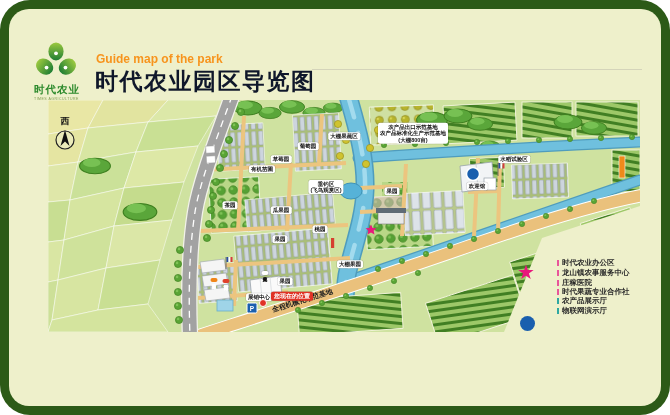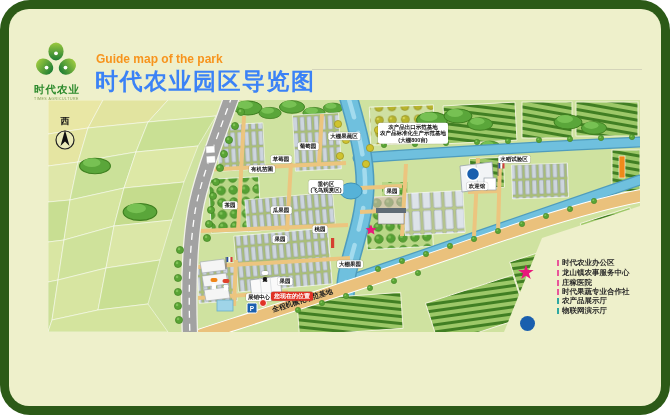--- a/index.html
+++ b/index.html
@@ -5,21 +5,21 @@
   html,body{margin:0;padding:0;}
   body{width:670px;height:415px;position:relative;background:#ffffff;
        font-family:"Liberation Sans","DejaVu Sans",sans-serif;overflow:hidden;}
   .frame{position:absolute;inset:0;background:#2c5a17;border-radius:30px;}
   .card{position:absolute;left:9px;top:9px;right:9px;bottom:9px;background:#eef0cb;border-radius:20px;}
   
   .logo{position:absolute;left:34px;top:42px;width:56px;text-align:left;}
   .logo-cn{font-size:10.5px;font-weight:bold;color:#2c8a2c;letter-spacing:1px;margin-top:1px;}
   .logo-en{font-size:3.5px;color:#7f9b4e;letter-spacing:.5px;}
   .subtitle{position:absolute;left:96px;top:52px;font-size:12px;font-weight:bold;color:#f7941d;}
-  .title{position:absolute;left:95px;top:66px;font-size:23px;font-weight:bold;color:#3b82f6;letter-spacing:1.5px;}
+  .title{position:absolute;left:95px;top:66px;font-size:23px;font-weight:bold;color:#0f172a;letter-spacing:1.5px;}
   .hrule{position:absolute;left:312px;top:69px;width:330px;height:1px;background:#d4d4ba;}
   
   .mapwrap{position:absolute;left:48px;top:100px;width:592px;height:232px;}
   .mlabel{position:absolute;transform:translate(-50%,-50%);background:#ffffff;color:#111;
     font-size:5.5px;line-height:6.5px;font-weight:bold;padding:.5px 2px;border-radius:2px;
     white-space:nowrap;box-shadow:0 0 0 .5px rgba(0,0,0,.18);text-align:center;z-index:5;}
   .vlabel{writing-mode:vertical-rl;text-orientation:upright;font-size:4.5px;line-height:5px;
     padding:2px 1px;white-space:normal;}
   .olabel{background:#f08519;color:#fff;box-shadow:none;}
   .rlabel{background:#e0422c;color:#fff;box-shadow:none;}

